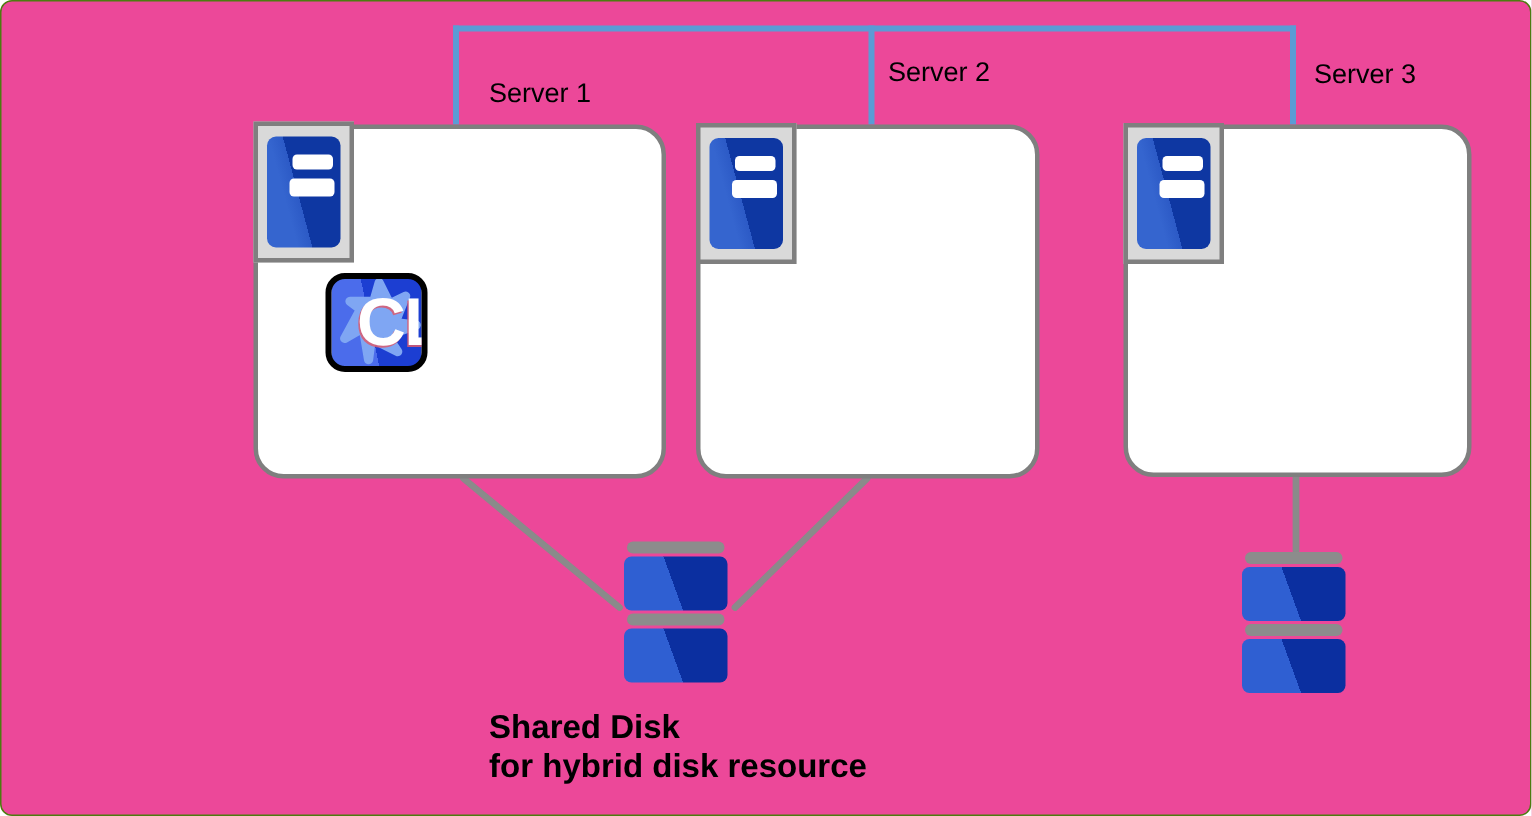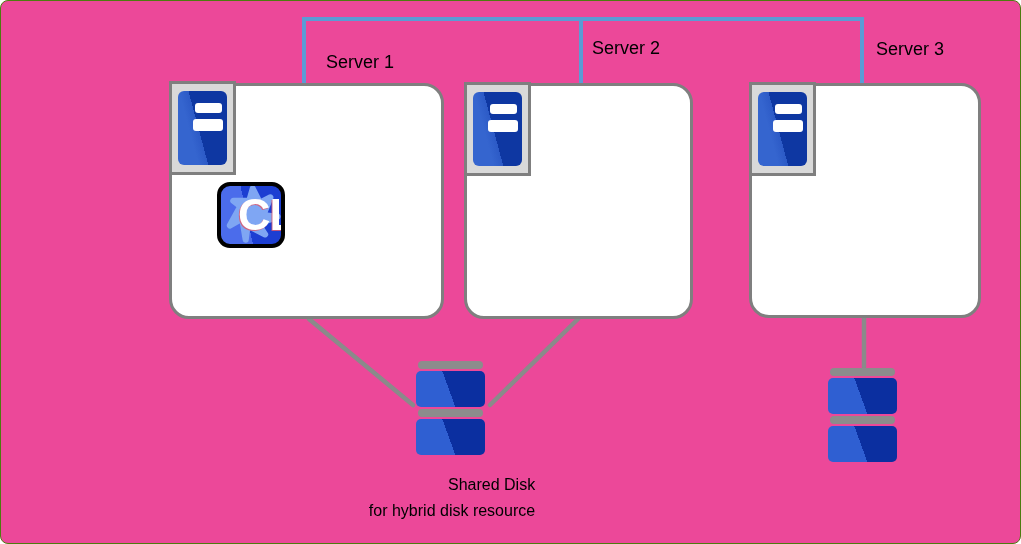--- a/index.html
+++ b/index.html
@@ -58,22 +58,22 @@
   .disk-shared{left:415px;top:360px;}
   .disk-local{left:827px;top:367px;}
   .disk-cap{position:absolute;background:#8c8c8c;border-radius:4px;left:2px;width:65px;height:8px;}
   .disk-cap.c1{top:0;}
   .disk-cap.c2{top:48px;}
   .disk-body{position:absolute;left:0;width:69px;height:36px;border-radius:5px;
     background:linear-gradient(70deg,#2f5fd2 48%,#0b2fa0 48%);}
   .disk-body.b1{top:10px;}
   .disk-body.b2{top:58px;}
   
-  .caption{position:absolute;font-size:16px;line-height:26px;text-align:right;
-    white-space:pre-line;transform:translateX(-50%);}
+  .caption{position:absolute;font-size:22px;line-height:26px;text-align:left;
+    white-space:pre-line;transform:translateX(-50%);font-weight:bold;}
   .cap-shared{left:451px;top:471px;}
   .cap-local{left:863px;top:471px;}
 </style>
 </head>
 <body>
 
 <div class="canvas">
 
   <div class="net net-h"></div>
   <div class="net net-v net-v1"></div>

